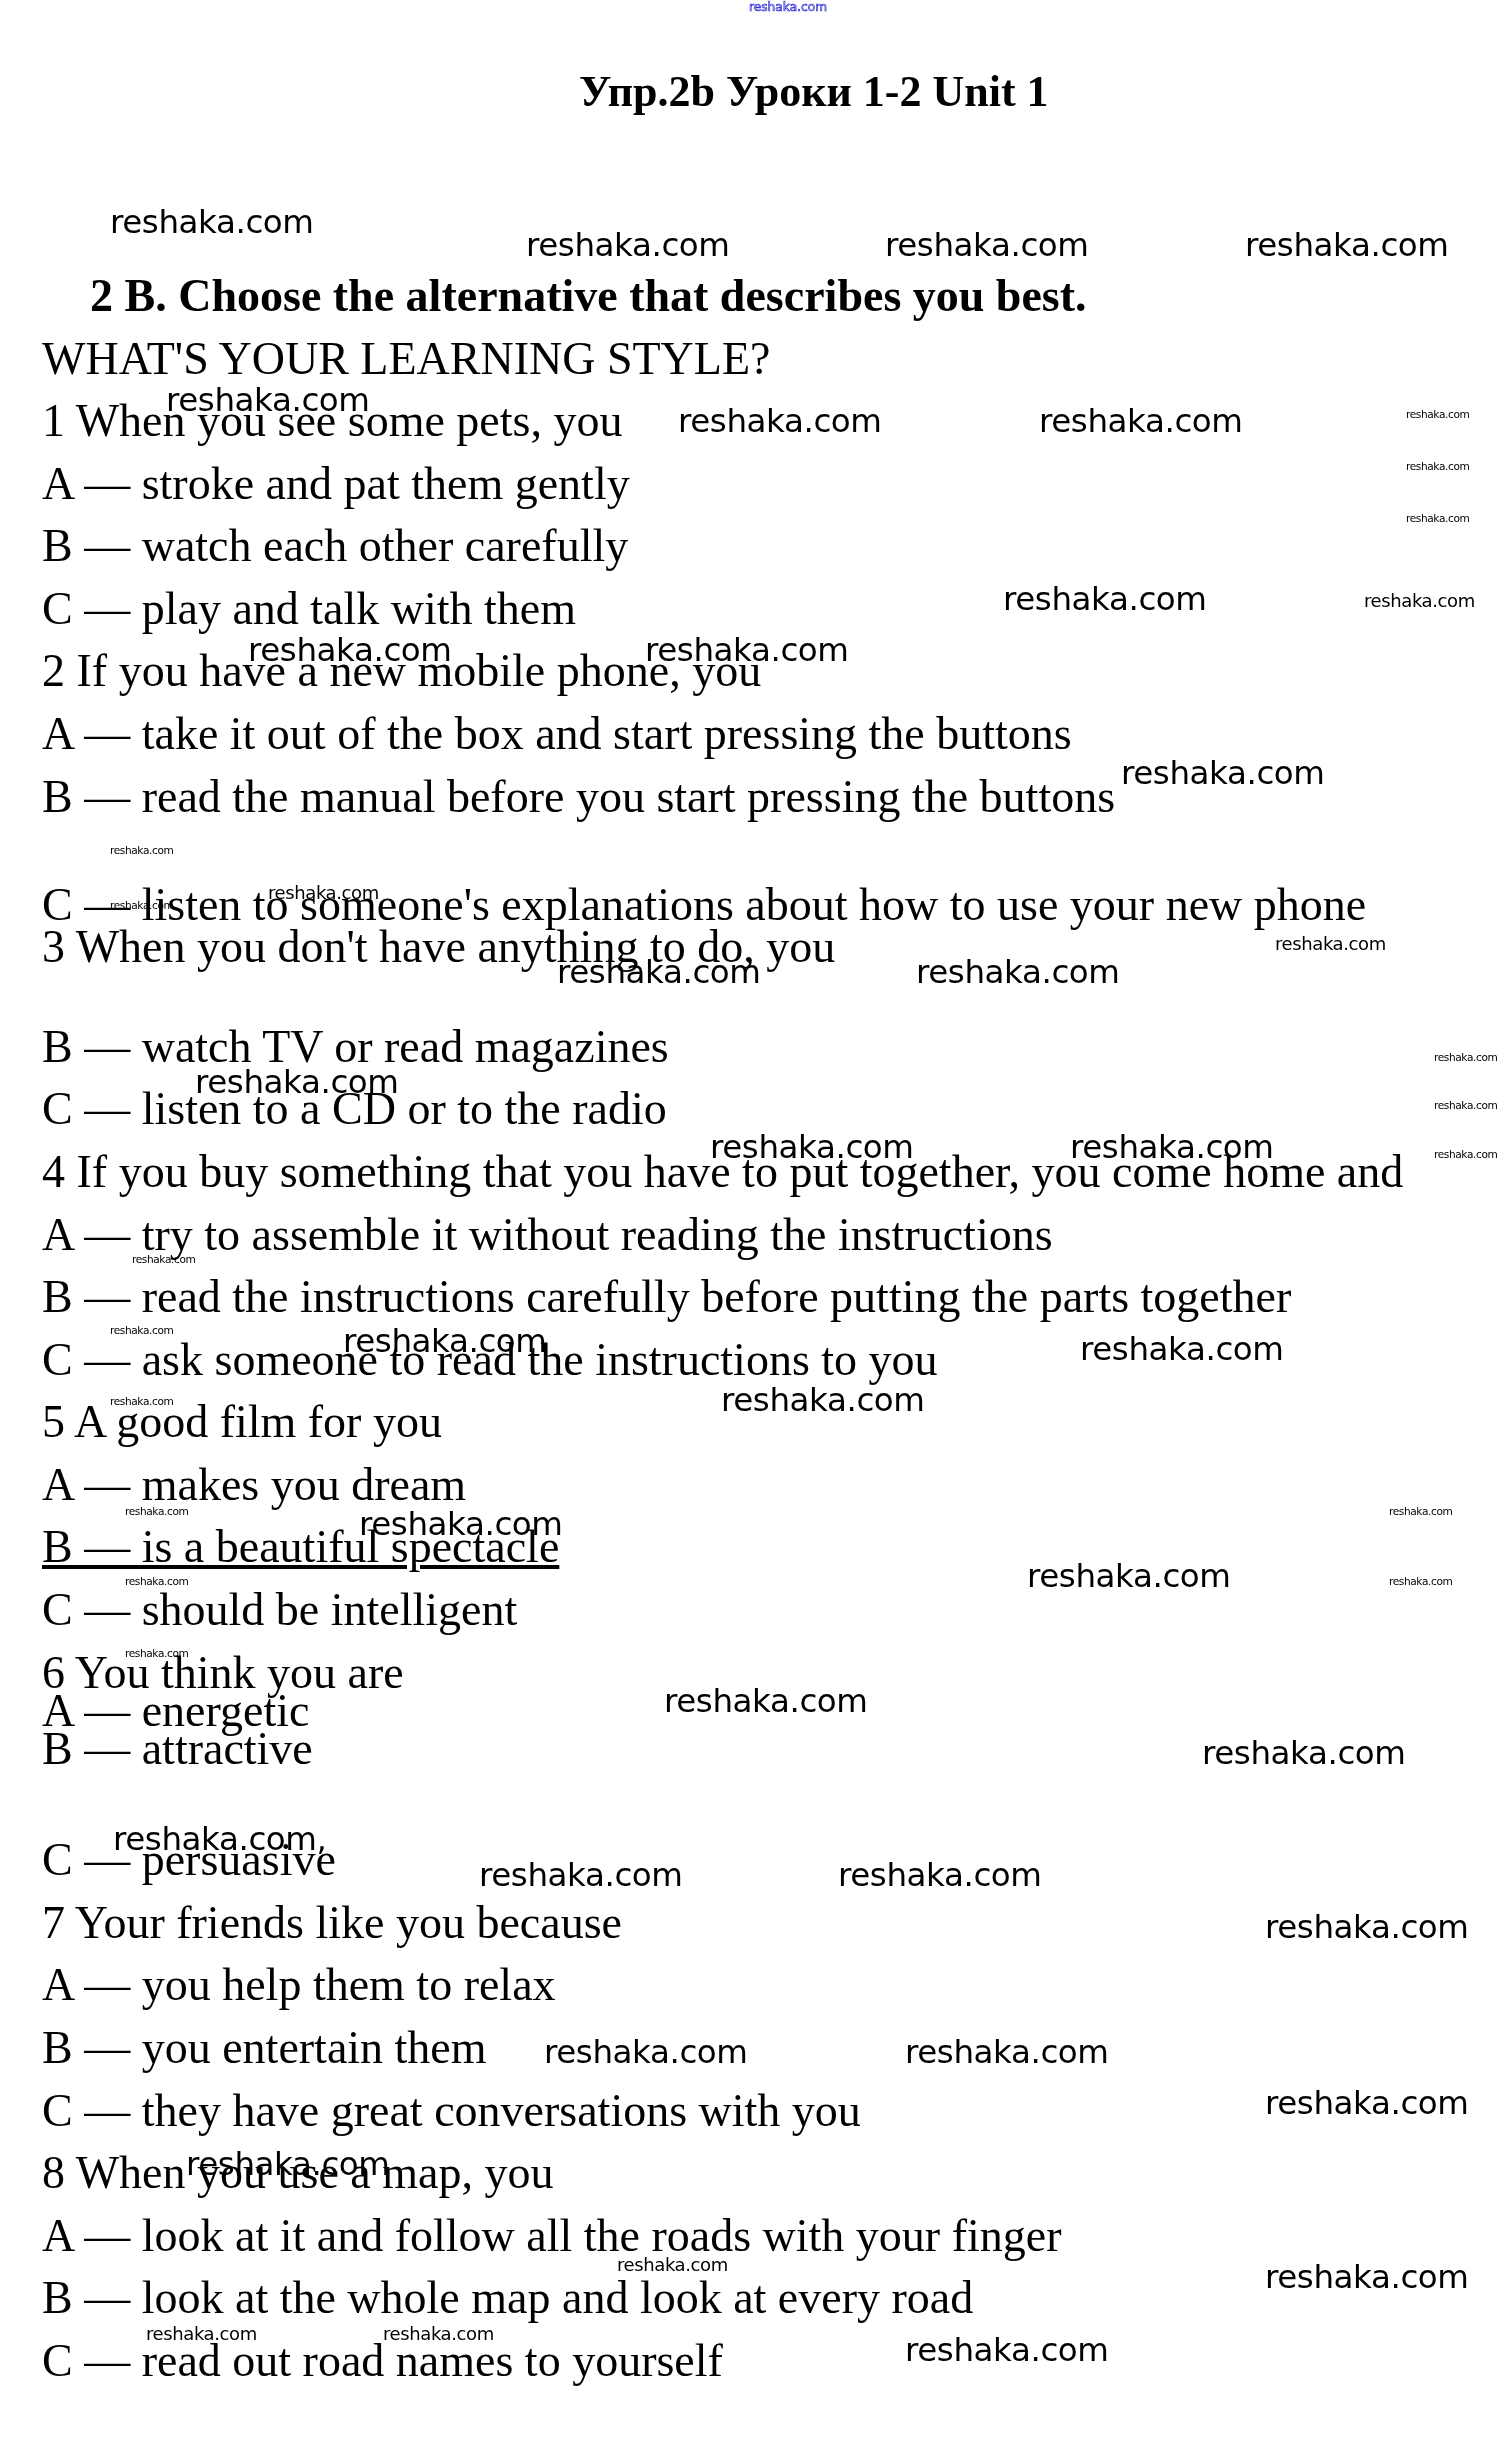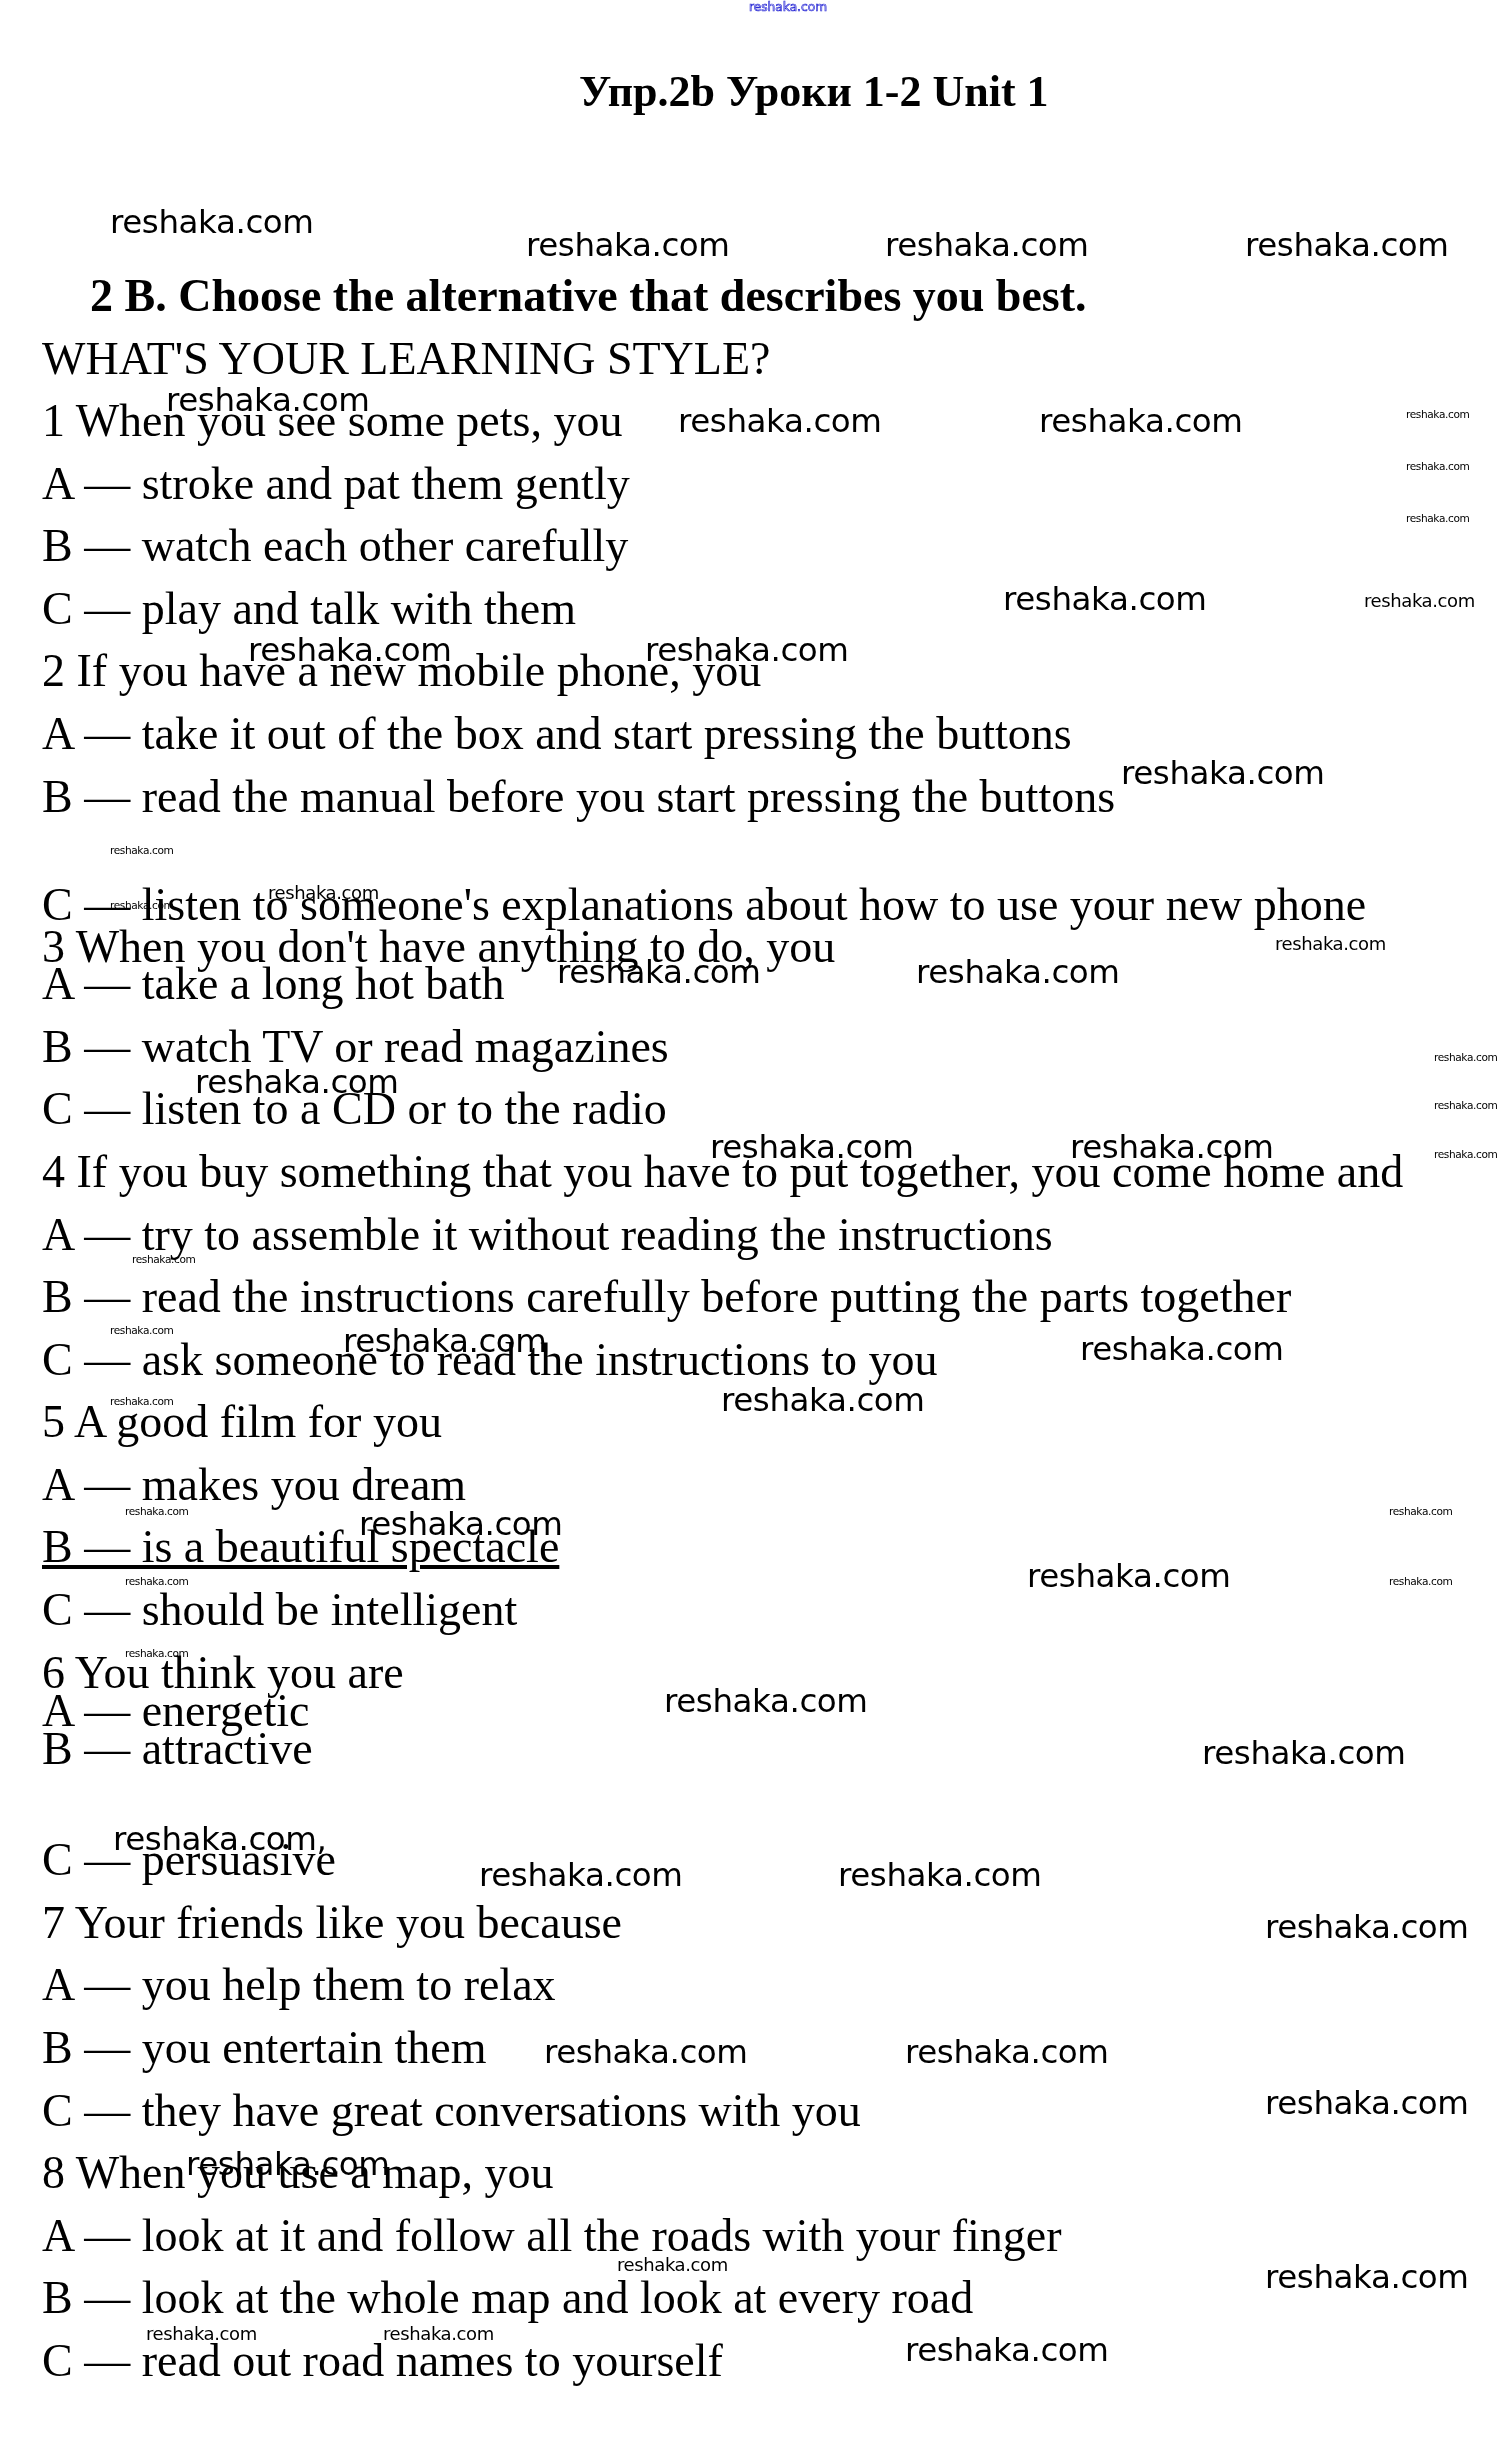--- a/index.html
+++ b/index.html
@@ -45,21 +45,20 @@
   <div class="line" style="top:461px;">A — stroke and pat them gently</div>
   <div class="line" style="top:523px;">B — watch each other carefully</div>
   <div class="line" style="top:586px;">C — play and talk with them</div>
 
   <div class="line" style="top:648px;">2 If you have a new mobile phone, you</div>
   <div class="line" style="top:711px;">A — take it out of the box and start pressing the buttons</div>
   <div class="line" style="top:774px;">B — read the manual before you start pressing the buttons</div>
   <div class="line" style="top:836px;margin-top:46px;">C — listen to someone's explanations about how to use your new phone</div>
 
   <div class="line" style="top:895px;margin-top:29px;">3 When you don't have anything to do, you</div>
-  <div class="line" style="top:961px;">A — take a long hot bath</div>
   <div class="line" style="top:1024px;">B — watch TV or read magazines</div>
   <div class="line" style="top:1086px;">C — listen to a CD or to the radio</div>
 
   <div class="line" style="top:1149px;">4 If you buy something that you have to put together, you come home and</div>
   <div class="line" style="top:1212px;">A — try to assemble it without reading the instructions</div>
   <div class="line" style="top:1274px;">B — read the instructions carefully before putting the parts together</div>
   <div class="line" style="top:1337px;">C — ask someone to read the instructions to you</div>
 
   <div class="line" style="top:1399px;">5 A good film for you</div>
   <div class="line" style="top:1462px;">A — makes you dream</div>

